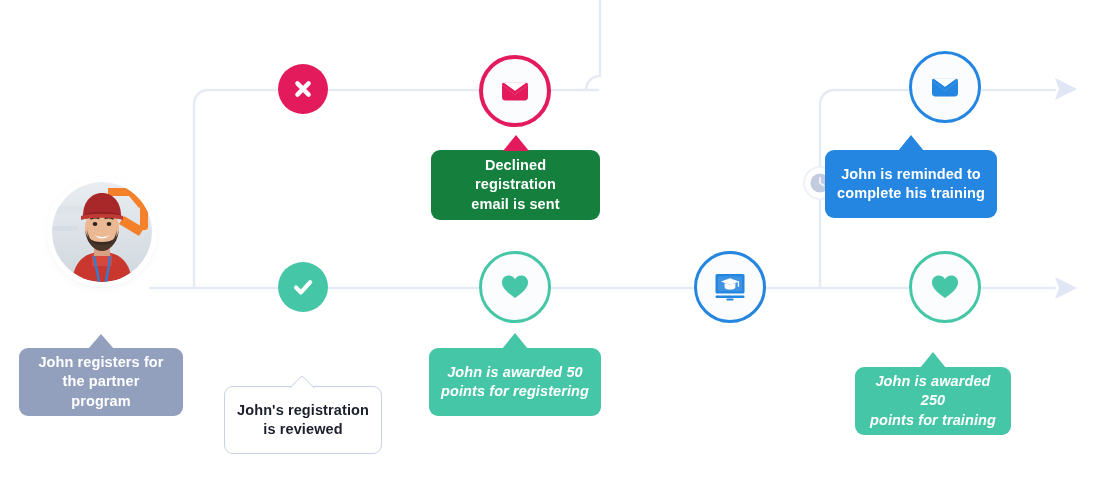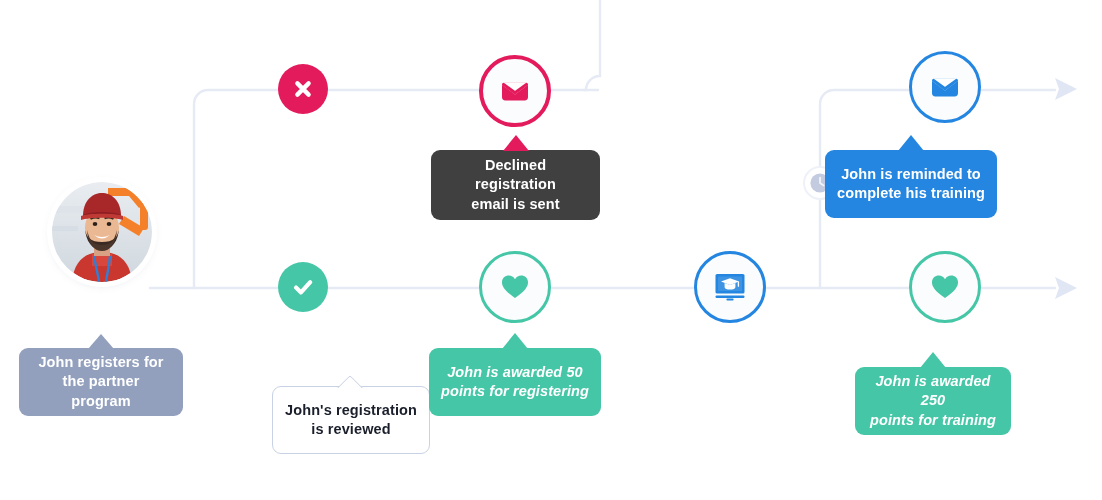--- a/index.html
+++ b/index.html
@@ -33,29 +33,29 @@
     padding:8px 12px;letter-spacing:.1px;
   }
   .bubble .txt{display:block;white-space:pre-line;}
   
   .bubble .tail{position:absolute;width:0;height:0;}
   .tail.up{border-left:13px solid transparent;border-right:13px solid transparent;}
 
   .b-gray{background:#93a0bd;color:#ffffff;}
   .b-gray .tail.up{border-bottom:15px solid #93a0bd;top:-14px;left:50%;margin-left:-13px;}
 
-  .b-white{background:#ffffff;color:#1a1f2b;border:1.6px solid #c9d2e4;margin-left:48px;}
+  .b-white{background:#ffffff;color:#1a1f2b;border:1.6px solid #c9d2e4;}
   .b-white .tailwrap{position:absolute;top:-15px;left:50%;margin-left:-14px;width:28px;height:16px;overflow:hidden;}
   .b-white .tailwrap:before{
     content:"";position:absolute;left:3px;top:7px;width:19px;height:19px;
     background:#ffffff;border-left:1.6px solid #c9d2e4;border-top:1.6px solid #c9d2e4;
     transform:rotate(45deg);border-radius:3px 0 0 0;
   }
 
-  .b-pink{background:#404040;color:#ffffff;}
+  .b-pink{background:#15803d;color:#ffffff;}
   .b-pink .tail.up{border-bottom:16px solid #e31b5d;top:-15px;left:50%;margin-left:-13px;}
 
   .b-teal{background:#45c6a6;color:#ffffff;font-style:italic;}
   .b-teal .tail.up{border-bottom:16px solid #45c6a6;top:-15px;left:50%;margin-left:-13px;}
 
   .b-blue{background:#2486e0;color:#ffffff;}
   .b-blue .tail.up{border-bottom:16px solid #2486e0;top:-15px;left:50%;margin-left:-13px;}
 </style>
 </head>
 <body>

